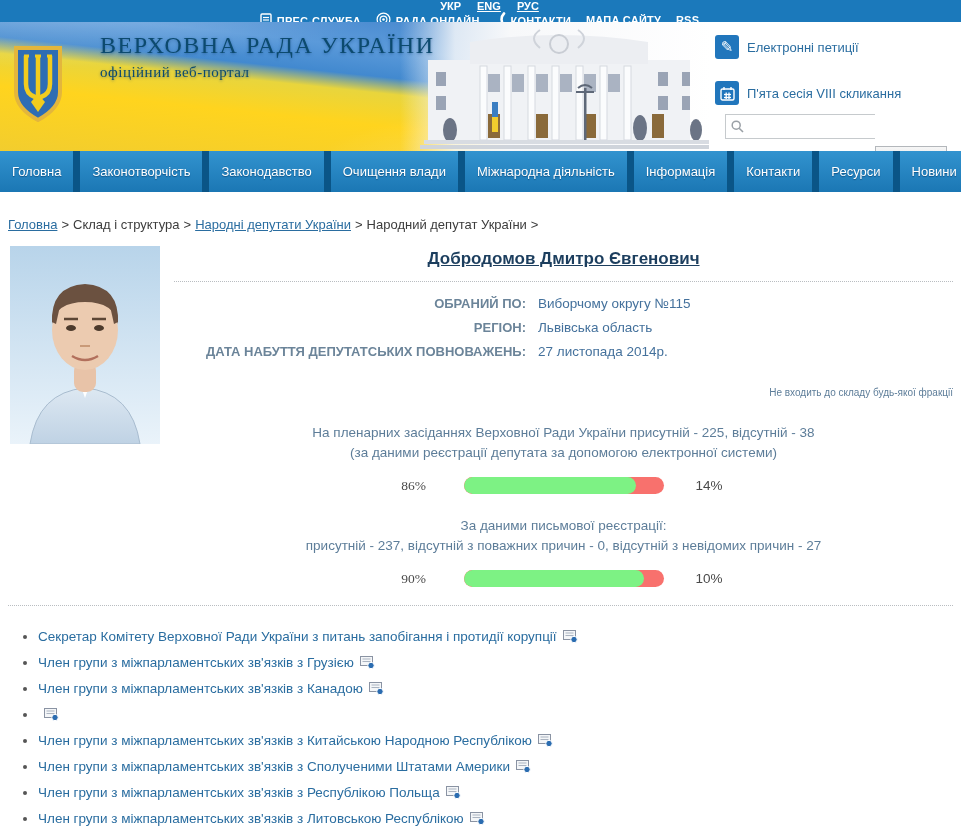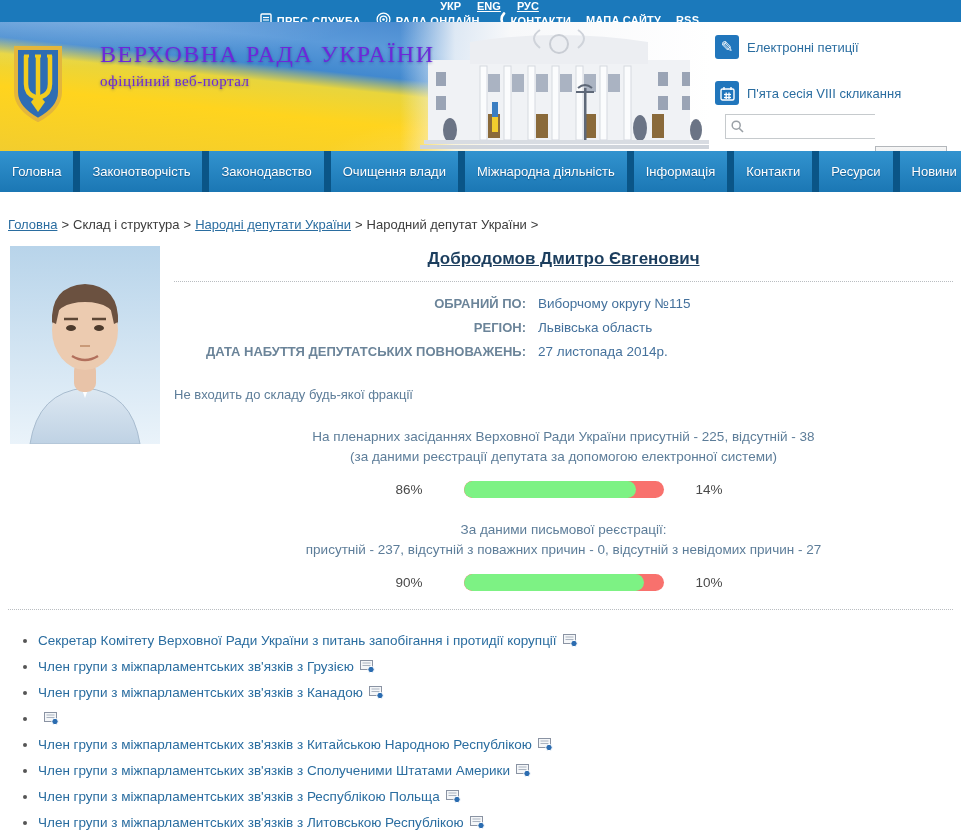--- a/index.html
+++ b/index.html
@@ -17,21 +17,21 @@
   
   .header { position:relative; height:129px; background:#fff; overflow:hidden; }
   .flag { position:absolute; left:0; top:0; width:712px; height:129px;
     background:
       radial-gradient(90% 120% at 8% -30%, rgba(255,255,255,.35), rgba(255,255,255,0) 55%),
       radial-gradient(70% 90% at 85% 115%, rgba(255,255,255,.28), rgba(255,255,255,0) 60%),
       linear-gradient(186deg, #3a7cc6 0%, #5b9ada 30%, #4289cf 44%, #e8d53d 52%, #ffd41e 68%, #f2cd2e 100%); }
   .building { position:absolute; left:400px; top:0; width:312px; height:129px;
     background:linear-gradient(90deg, rgba(247,248,250,0) 0px, rgba(247,248,250,.85) 55px, #f7f8fa 110px, #ffffff 100%); }
   .coat { position:absolute; left:12px; top:24px; }
-  .title-block { position:absolute; left:100px; top:19px; color:#6d28d9; font-family:"Liberation Serif", serif; text-shadow:0 1px 3px rgba(10,60,120,.45); }
+  .title-block { position:absolute; left:100px; top:10px; color:#0c4a6e; font-family:"Liberation Serif", serif; text-shadow:0 1px 3px rgba(10,60,120,.45); }
   .title-block h1 { font-size:24px; font-weight:normal; letter-spacing:1.5px; }
   .title-block .sub { font-size:15px; margin-top:5px; letter-spacing:.5px; }
   .header-right { position:absolute; right:0; top:0; width:252px; height:129px; background:#fff; padding:13px 8px 0 6px; }
   .hlink { display:flex; align-items:center; gap:8px; color:#2a6da0; font-size:13px; cursor:pointer; }
   .hlink + .hlink { margin-top:22px; }
   .blue-sq { width:24px; height:24px; background:#2176bc; border-radius:3px; display:flex; align-items:center; justify-content:center; color:#fff; font-size:15px; flex:none; }
   .search-row { display:flex; margin:9px 0 0 10px; }
   .search-input { width:150px; height:25px; border:1px solid #c6cacd; border-right:none; background:#fff; padding:0 4px 0 24px; font-size:13px; outline:none; }
   .search-wrap { position:relative; }
   .search-wrap svg { position:absolute; left:6px; top:6px; }
@@ -51,26 +51,26 @@
   
   .content { padding:0 8px; }
   .main-row { display:flex; margin-top:14px; }
   .photo { width:150px; height:198px; flex:none; margin-left:2px; overflow:hidden; }
   .center-col { flex:1; margin-left:14px; }
   .dep-name { text-align:center; font-size:17px; font-weight:bold; color:#1c3e5e; padding:3px 0 12px; border-bottom:1px dotted #b9bdc1;text-decoration:underline; }
   .fields { margin-top:14px; }
   .frow { display:flex; margin-bottom:9px; font-size:13px; }
   .flabel { width:352px; text-align:right; font-weight:bold; color:#6b8499; flex:none; }
   .fvalue { margin-left:12px; color:#44719c; font-size:13.5px; }
-  .note { text-align:left; margin-top:28px; color:#5d7d99; font-size:13px; }
+  .note { text-align:right; margin-top:28px; color:#5d7d99; font-size:10px; }
   .stat-line1 { text-align:center; margin-top:27px; color:#5d7d99; font-size:13.5px; }
   .stat-line2 { text-align:center; margin-top:5px; color:#5d7d99; font-size:13.5px; }
   .bar-row { display:flex; justify-content:center; align-items:center; gap:32px; margin-top:17px; }
   .pct { font-size:13.5px; color:#4a4a4a; width:36px; }
-  .pct.l { text-align:left; }
+  .pct.l { text-align:center;font-family:Liberation Serif, serif; }
   .bar { width:200px; height:17px; border-radius:9px; background:#f8716d; overflow:hidden; }
   .bar-fill { height:100%; background:#7df284; border-radius:9px; }
   .dotted { border:none; border-top:1px dotted #b9bdc1; margin:18px 0 0; }
 
   ul.positions { margin:6px 0 0 0; padding:8px 0 0 30px; }
   ul.positions li { margin:9px 0; font-size:13.5px; color:#2a6da0; list-style:disc; }
   ul.positions li::marker { color:#555; }
   ul.positions li a { color:#2a6da0; text-decoration:none; cursor:pointer; }
   .doc-ic { display:inline-block; vertical-align:-2px; margin-left:6px; cursor:pointer; }
 </style>

